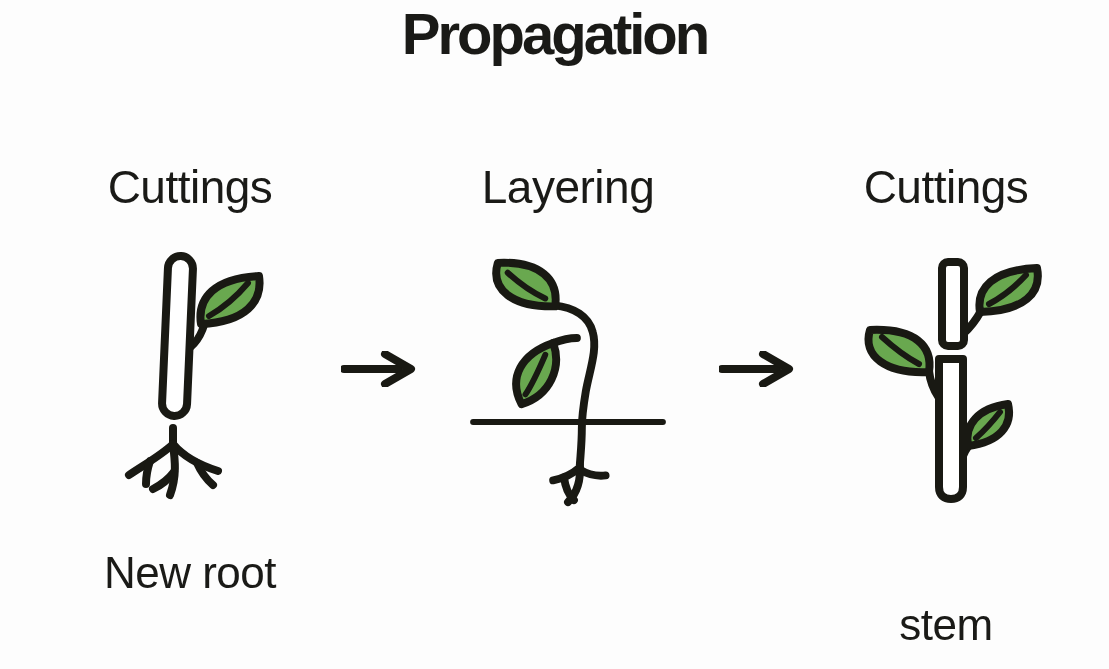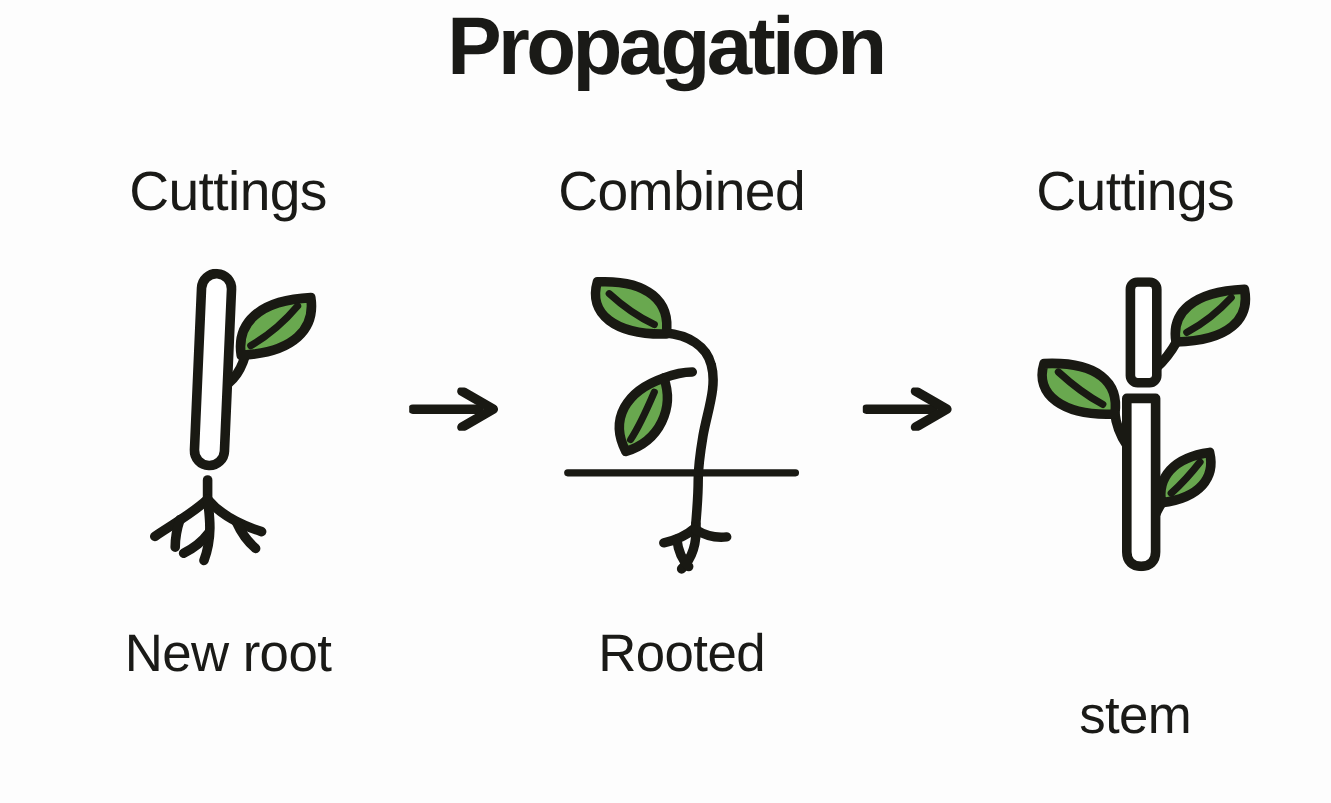--- a/index.html
+++ b/index.html
@@ -11,29 +11,29 @@
   }
   .page {
     width: 1109px; height: 669px;
     color: var(--text, #1a1a17);
     border-bottom: 2px solid #dcdcda;
     position: relative;
   }
   .title {
     margin-top: 4px;
     text-align: center;
-    font-size: 68px;
+    font-size: 58px;
     line-height: 1.05;
     font-weight: 700;
     letter-spacing: -3px;
     color: var(--text, #1a1a17);
   }
   .row {
     display: flex;
-    margin-top: 56px;
+    margin-top: 94px;
     margin-left: 40px;
     align-items: flex-start;
   }
   .method {
     width: 300px;
     display: flex;
     flex-direction: column;
     align-items: center;
   }
   .method-label {
@@ -104,42 +104,42 @@
     <div class="arrow-cell">
       <svg width="76" height="36" viewBox="0 0 76 36">
         <g fill="none" stroke="var(--line-black,#191913)" stroke-width="8" stroke-linecap="round" stroke-linejoin="round">
           <path d="M3 18 L58 18"></path>
           <path d="M44 3 L70 18 L44 33"></path>
         </g>
       </svg>
     </div>
 
     <section class="method">
-      <h2 class="method-label">Combined</h2>
+      <h2 class="method-label">Layering</h2>
       <div class="icon-box">
         <svg width="198" height="262" viewBox="0 0 200 265">
           <g fill="none" stroke="var(--line-black,#191913)" stroke-width="8" stroke-linecap="round" stroke-linejoin="round">
             <path d="M86 56 C106 58 121 67 125 83 C130 101 122 121 118 143 C115 161 114 170 114 180 C114 194 113 203 112 217"></path>
             <path d="M109 89 C101 89 93 91 85 94"></path>
             <path d="M87 57 C91 30 72 11 29 13 C21 40 44 58 87 57 Z" fill="var(--leaf-green,#69a84f)"></path>
             <path d="M77 49 C64 43 51 34 39 23" stroke-width="6"></path>
             <path d="M85 94 C94 119 82 147 53 156 C39 129 53 105 85 94 Z" fill="var(--leaf-green,#69a84f)"></path>
             <path d="M77 106 C71 120 65 134 57 146" stroke-width="6"></path>
             <path d="M4 174 L196 174" stroke-width="6"></path>
             <g>
               <path d="M112 217 C113 231 110 245 100 255"></path>
               <path d="M112 220 C104 227 95 231 85 233"></path>
               <path d="M96 230 C97 239 100 247 106 253"></path>
               <path d="M112 222 C120 227 129 229 138 228"></path>
             </g>
           </g>
         </svg>
       </div>
       <p class="caption">
-        <span>Rooted</span><br>
+        <br>
       </p>
     </section>
 
     <div class="arrow-cell">
       <svg width="76" height="36" viewBox="0 0 76 36">
         <g fill="none" stroke="var(--line-black,#191913)" stroke-width="8" stroke-linecap="round" stroke-linejoin="round">
           <path d="M3 18 L58 18"></path>
           <path d="M44 3 L70 18 L44 33"></path>
         </g>
       </svg>

